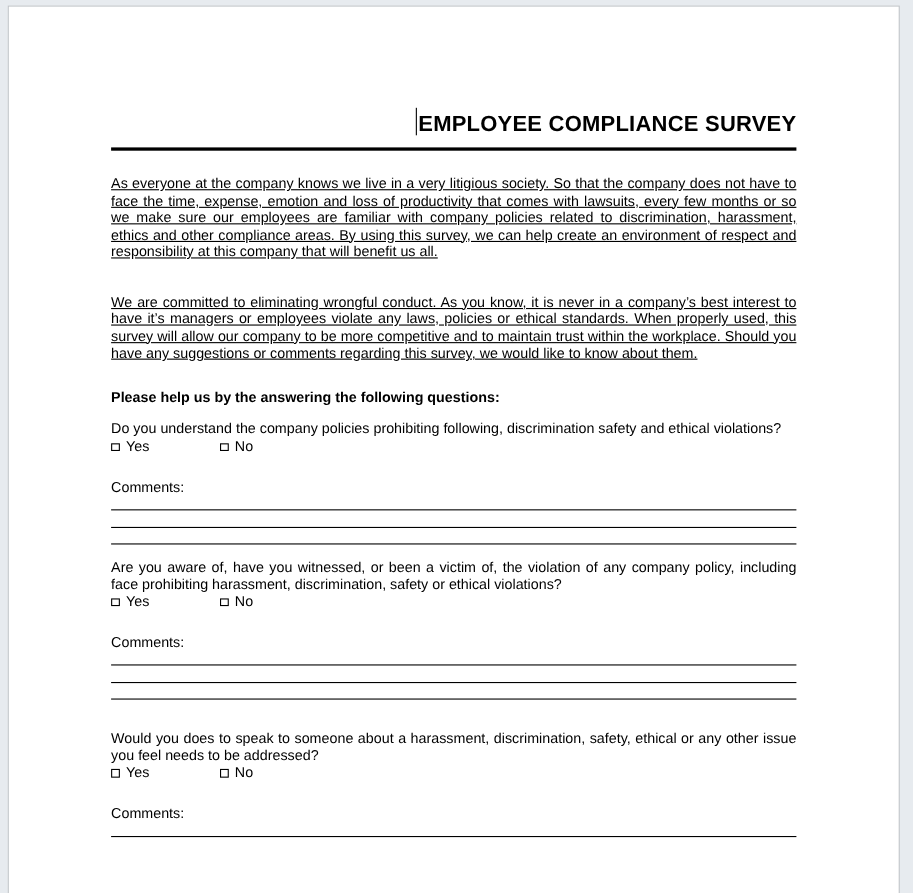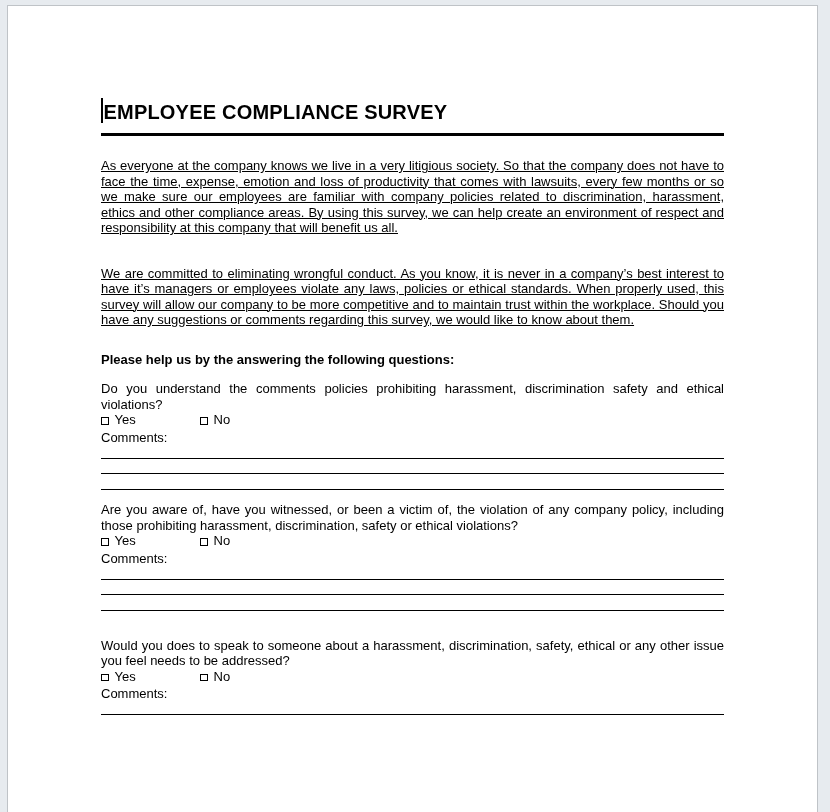--- a/index.html
+++ b/index.html
@@ -21,21 +21,21 @@
     height: 900px;
     background: #ffffff;
     border: 1px solid #bfc3c7;
     padding: 0 93px;
   }
   h1.doc-title {
     margin: 92px 0 0 0;
     font-size: 20px;
     line-height: 26px;
     font-weight: bold;
-    text-align: left;
+    text-align: right;
     letter-spacing: 0.2px;
     border-bottom: 3.5px solid #000;
     padding-bottom: 8px;
     white-space: nowrap;
   }
   .text-cursor {
     display: inline-block;
     width: 1.5px;
     height: 25px;
     background: #000;
@@ -55,55 +55,55 @@
   .option-yes { width: 99px; }
   .checkbox {
     display: inline-block;
     width: 7.5px;
     height: 7.5px;
     border: 1.5px solid #000;
     margin-right: 6px;
     vertical-align: -0.5px;
     background: #fff;
   }
-  .comments-label { margin-top: 2px; }
+  .comments-label { margin-top: 22px; }
   .comment-lines { margin-top: -2px; }
   .comment-line {
     height: 15.5px;
     border-bottom: 1.5px solid #000;
   }
 </style>
 </head>
 <body>
 
 <div class="page">
 
   <h1 class="doc-title"><span class="text-cursor"></span><span>EMPLOYEE COMPLIANCE SURVEY</span></h1>
 
   <p class="justify p-intro1">As everyone at the company knows we live in a very litigious society. So that the company does not have to face the time, expense, emotion and loss of productivity that comes with lawsuits, every few months or so we make sure our employees are familiar with company policies related to discrimination, harassment, ethics and other compliance areas. By using this survey, we can help create an environment of respect and responsibility at this company that will benefit us all.</p>
 
   <p class="justify p-intro2">We are committed to eliminating wrongful conduct. As you know, it is never in a company’s best interest to have it’s managers or employees violate any laws, policies or ethical standards. When properly used, this survey will allow our company to be more competitive and to maintain trust within the workplace. Should you have any suggestions or comments regarding this survey, we would like to know about them.</p>
 
   <p class="instructions">Please help us by the answering the following questions:</p>
 
   <div class="question-block q1">
-    <p class="justify question">Do you understand the comments policies prohibiting harassment, discrimination safety and ethical violations?</p>
+    <p class="justify question">Do you understand the company policies prohibiting following, discrimination safety and ethical violations?</p>
     <div class="options-row">
       <span class="option option-yes"><span class="checkbox"></span><span>Yes</span></span><span class="option"><span class="checkbox"></span><span>No</span></span>
     </div>
     <p class="comments-label">Comments:</p>
     <div class="comment-lines">
       <div class="comment-line"></div>
       <div class="comment-line"></div>
       <div class="comment-line"></div>
     </div>
   </div>
 
   <div class="question-block q2">
-    <p class="justify question">Are you aware of, have you witnessed, or been a victim of, the violation of any company policy, including those prohibiting harassment, discrimination, safety or ethical violations?</p>
+    <p class="justify question">Are you aware of, have you witnessed, or been a victim of, the violation of any company policy, including face prohibiting harassment, discrimination, safety or ethical violations?</p>
     <div class="options-row">
       <span class="option option-yes"><span class="checkbox"></span><span>Yes</span></span><span class="option"><span class="checkbox"></span><span>No</span></span>
     </div>
     <p class="comments-label">Comments:</p>
     <div class="comment-lines">
       <div class="comment-line"></div>
       <div class="comment-line"></div>
       <div class="comment-line"></div>
     </div>
   </div>

